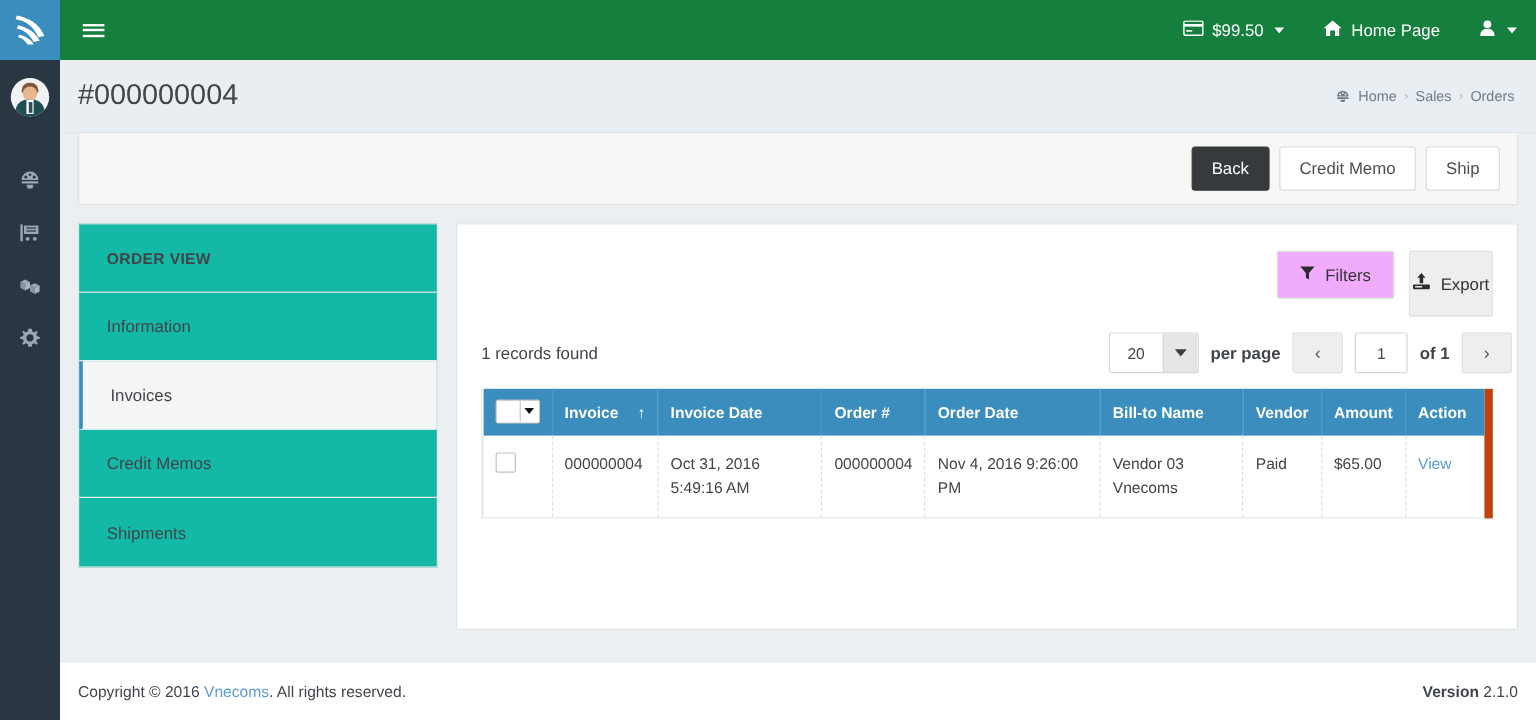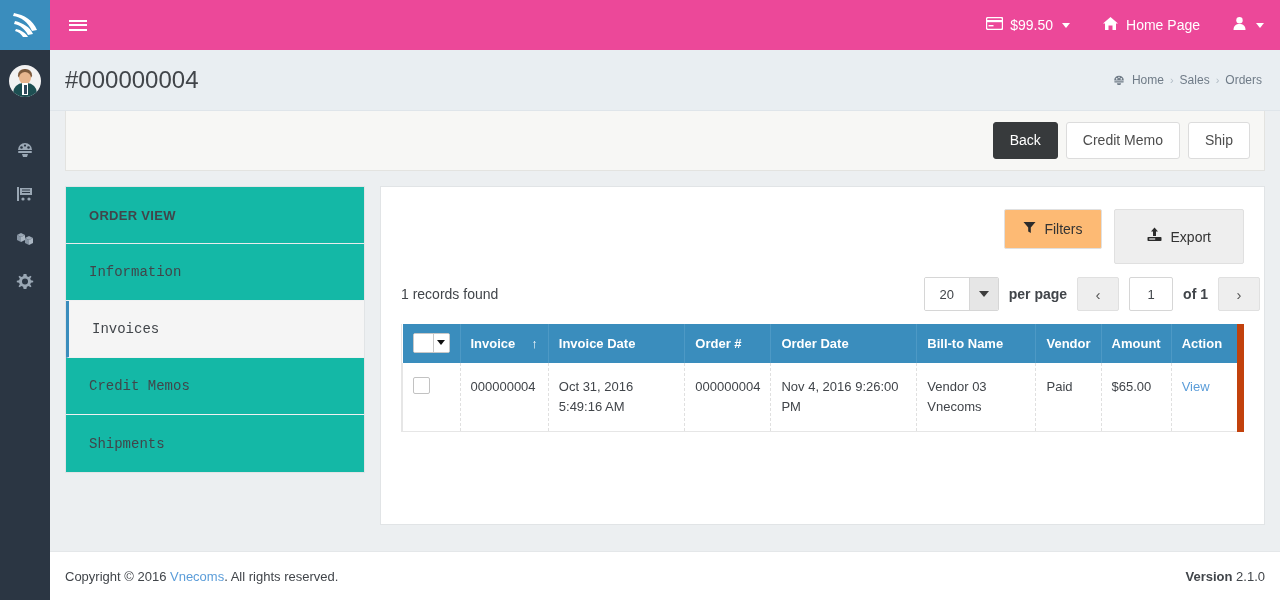--- a/index.html
+++ b/index.html
@@ -59,21 +59,21 @@
     display: flex; align-items: center; justify-content: center;
     color: #c9d2db;
     cursor: pointer;
   }
   .rail-item svg { display: block; }
 
   
   .topbar {
     position: absolute; left: 50px; top: 0;
     width: 1230px; height: 50px;
-    background: #ec4899;
+    background: #15803d;
     display: flex; align-items: center;
     color: #ffffff;
   }
   .hamburger {
     width: 55px; height: 50px;
     display: flex; align-items: center; justify-content: center;
     cursor: pointer;
   }
   .hamburger span {
     display: block; width: 18px; height: 2px; background: #ffffff;
@@ -157,21 +157,20 @@
     border-bottom: 1px solid #e9ebec;
   }
   .sidepanel-item {
     height: 57px;
     display: flex; align-items: center;
     padding-left: 23px;
     font-size: 14px; color: #41454a;
     border-bottom: 1px solid #f0f1f2;
     cursor: pointer;
     position: relative;
-    font-family: Liberation Mono, monospace;
   }
   .sidepanel-item:last-child { border-bottom: none; }
   .sidepanel-item.active {
     background: #f5f5f5;
     border-left: 3px solid #3a8dbd;
   }
 
   
   .content {
     position: absolute; left: 380px; top: 186px;
@@ -179,29 +178,29 @@
     background: #ffffff;
     border: 1px solid #e1e4e6;
   }
   .content-toolbar {
     display: flex; justify-content: flex-end; align-items: flex-start;
     padding: 22px 20px 0 0;
     gap: 12px;
   }
   .btn-filters {
     display: flex; align-items: center; gap: 8px;
-    background: #fdba74; border: 1px solid #e0e0e0;
+    background: #f0abfc; border: 1px solid #e0e0e0;
     color: #333; font-size: 14px;
     padding: 11px 18px; border-radius: 2px; cursor: pointer;
   }
   .btn-export {
     display: flex; align-items: center; gap: 9px;
     background: #eeeeee; border: 1px solid #e0e0e0;
     color: #333; font-size: 14px;
-    padding: 17px 32px; border-radius: 2px; cursor: pointer;
+    padding: 17px 2px; border-radius: 2px; cursor: pointer;
   }
 
   .pager-row {
     display: flex; align-items: center;
     padding: 8px 4px 0 20px;
     height: 52px;
   }
   .records-found { font-size: 14px; color: #41454a; }
   .pager { margin-left: auto; display: flex; align-items: center; gap: 10px; }
   .select-wrap {

